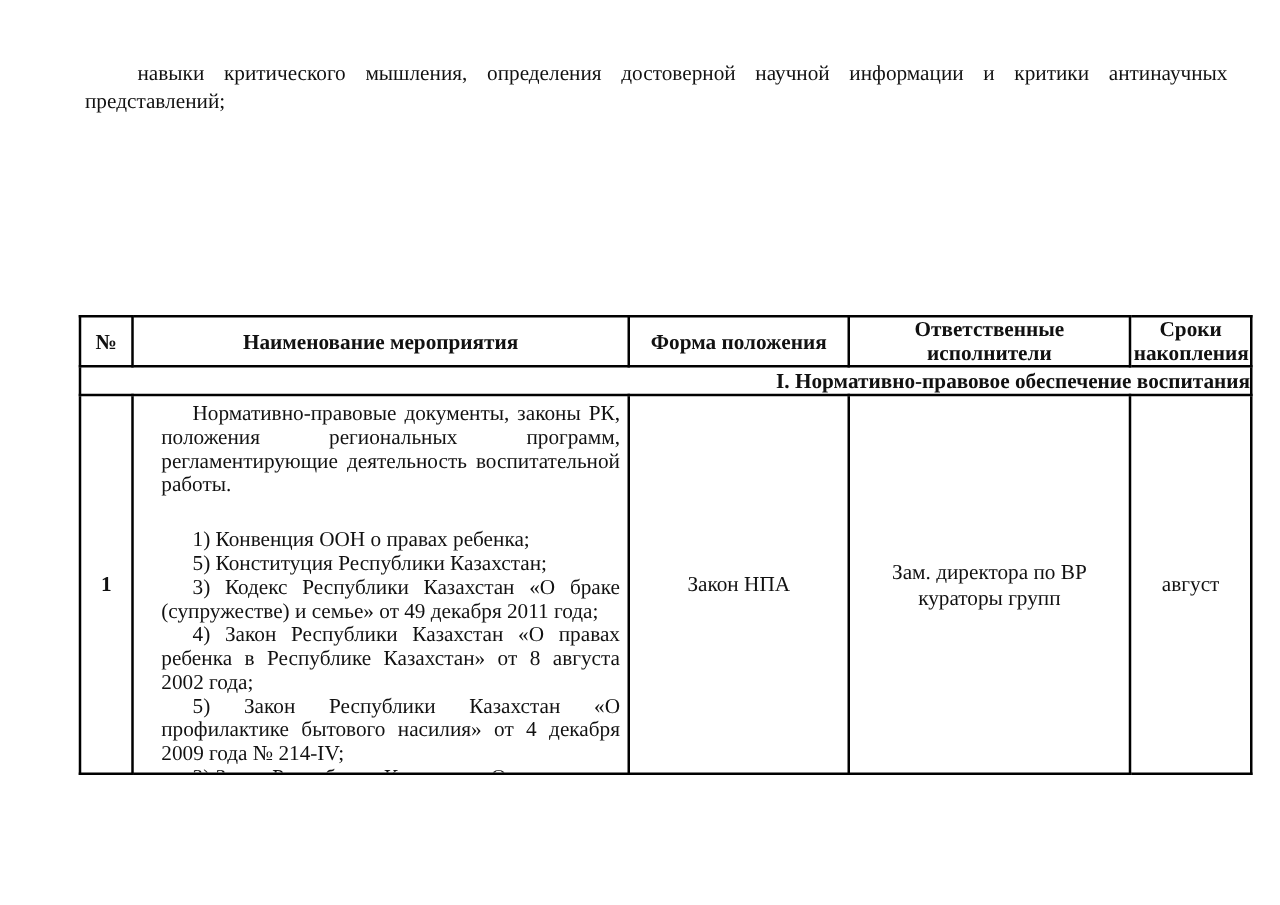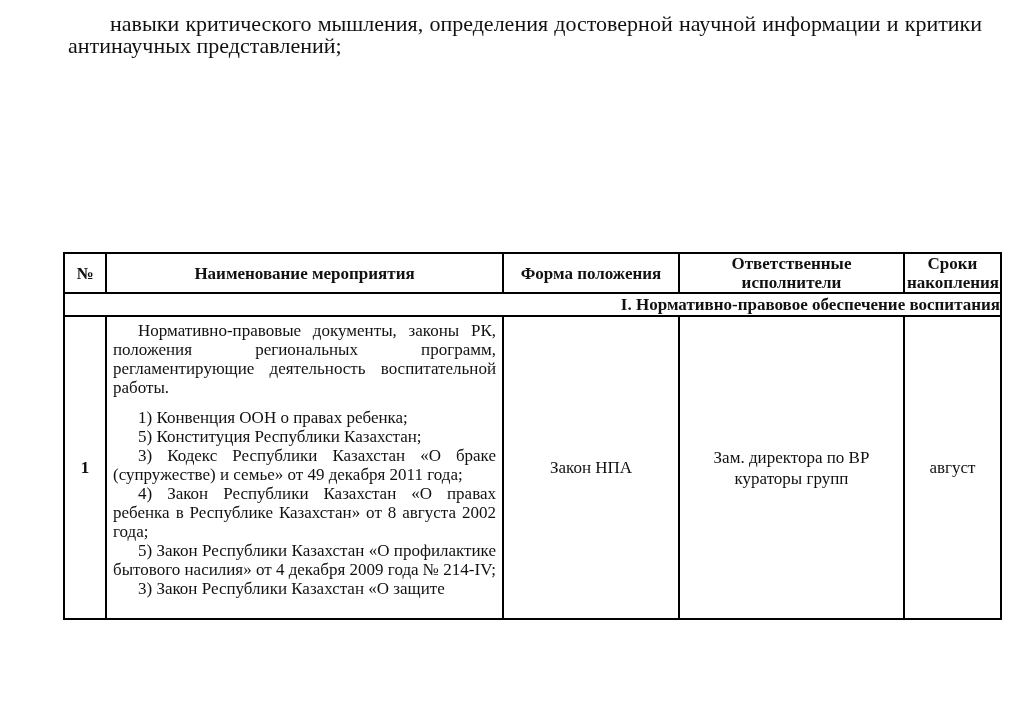--- a/index.html
+++ b/index.html
@@ -9,23 +9,23 @@
     color: #111111;
     font-family: "Liberation Serif", "DejaVu Serif", serif;
     position: relative;
     overflow: hidden;
   }
 
   
   .intro {
     position: absolute;
     left: 68px;
-    top: 13px;
+    top: 48px;
     width: 914px;
-    font-size: 22px;
+    font-size: 17px;
     line-height: 22px;
     text-align: justify;
   }
   .intro p { text-indent: 42px; }
 
   
   .plan-table {
     position: absolute;
     left: 63px;
     top: 252px;
@@ -53,27 +53,27 @@
     line-height: 19px;
     padding: 1px 0;
   }
   .num-cell {
     text-align: center;
     vertical-align: middle;
     font-weight: bold;
   }
   .activity-cell {
     vertical-align: top;
-    padding: 4px 6px 0 6px;
+    padding: 4px 6px 0 22px;
     text-align: justify;
     line-height: 19px;
   }
   .cell-clip { height: 297px; overflow: hidden; }
   .activity-cell p { text-indent: 25px; }
-  .activity-cell p.first-item { margin-top: 11px; }
+  .activity-cell p.first-item { margin-top: 25px; }
   .center-cell {
     text-align: center;
     vertical-align: middle;
     line-height: 21px;
     padding: 0 4px;
   }
   .pre-line { white-space: pre-line; }
 </style>
 </head>
 <body>

